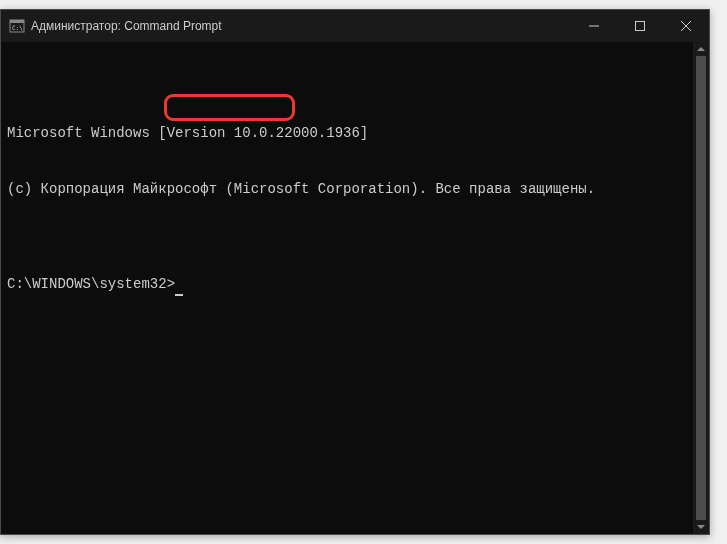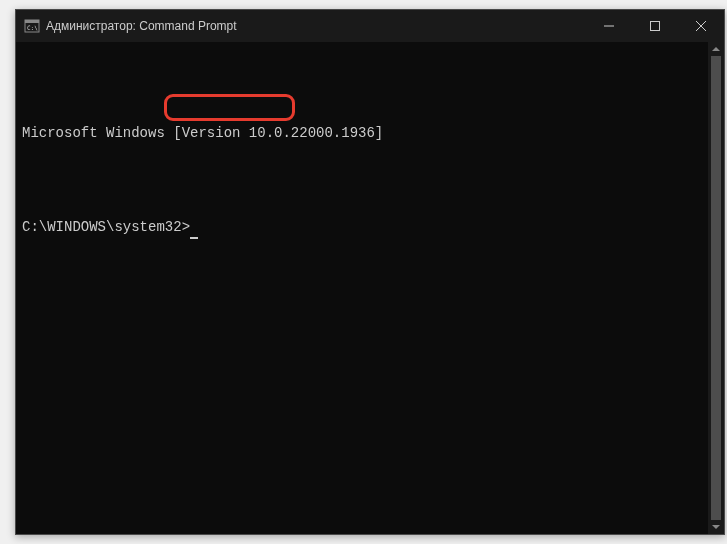--- a/index.html
+++ b/index.html
@@ -5,21 +5,21 @@
     * { box-sizing: border-box; margin: 0; padding: 0; }
     body {
       width: 727px;
       height: 544px;
       background: #f0f0f0;
       font-family: "Segoe UI", sans-serif;
       position: relative;
     }
     .window {
       position: absolute;
-      left: 15px;
+      left: 0;
       top: 9px;
       width: 710px;
       height: 526px;
       background: #0c0c0c;
       border: 1px solid #4a4a4a;
       display: flex;
       flex-direction: column;
       box-shadow: 0 2px 8px rgba(0,0,0,0.3);
     }
     .titlebar {
@@ -160,20 +160,21 @@
             <line x1="0" y1="0" x2="10" y2="10" stroke="currentColor" stroke-width="1"></line>
             <line x1="10" y1="0" x2="0" y2="10" stroke="currentColor" stroke-width="1"></line>
           </svg>
       </div>
     </div>
   </div>
 
   <div class="terminal">
     <div class="terminal-content">
       <div class="t-line">Microsoft Windows [Version 10.0.22000.1936]</div>
+      <div class="t-line">(c) Корпорация Майкрософт (Microsoft Corporation). Все права защищены.</div>
       <div class="t-line"></div>
       <div class="t-line prompt-line"><span>C:\WINDOWS\system32&gt;</span><span class="cursor"></span></div>
     </div>
   </div>
 
   <div class="scrollbar">
     <div class="scrollbar-arrow up">
       <svg width="8" height="4" viewBox="0 0 8 4">
           <polygon points="4,0 8,4 0,4" fill="#888"></polygon>
         </svg>

